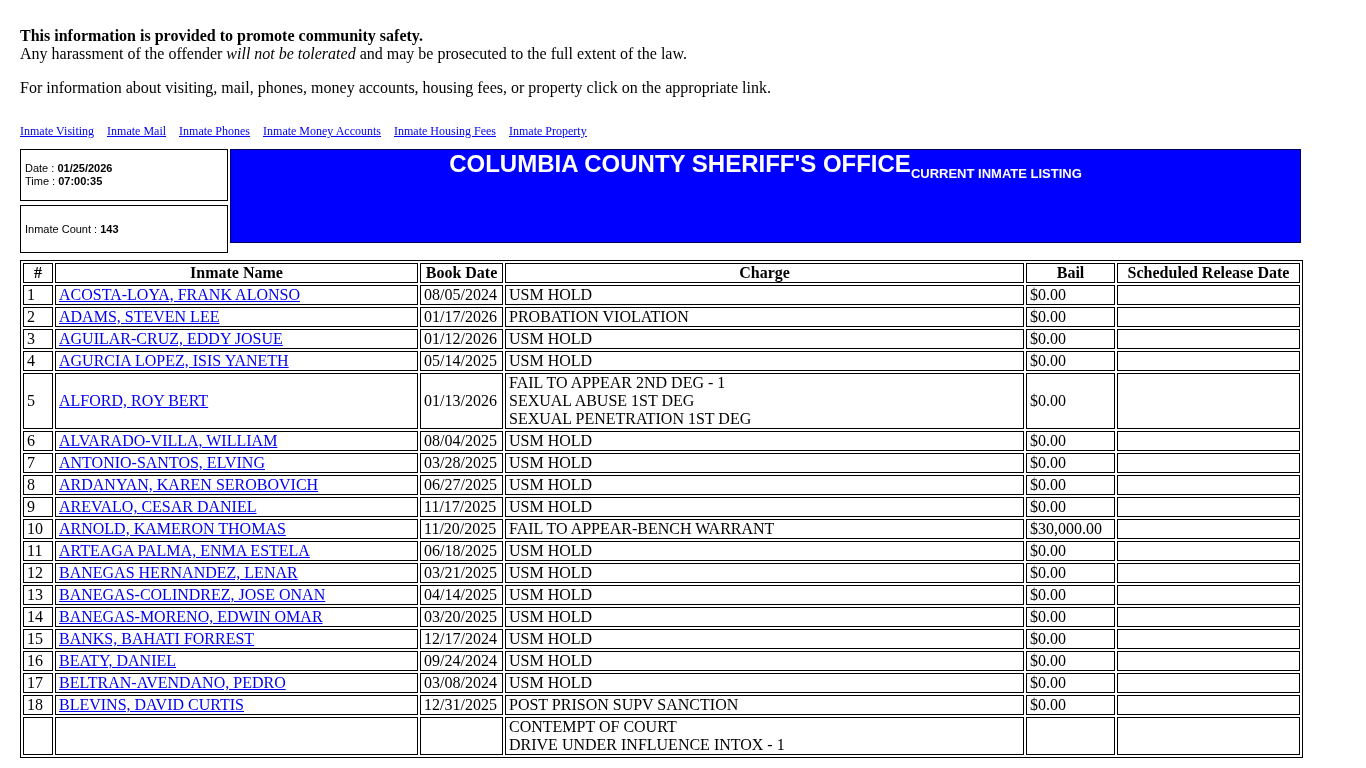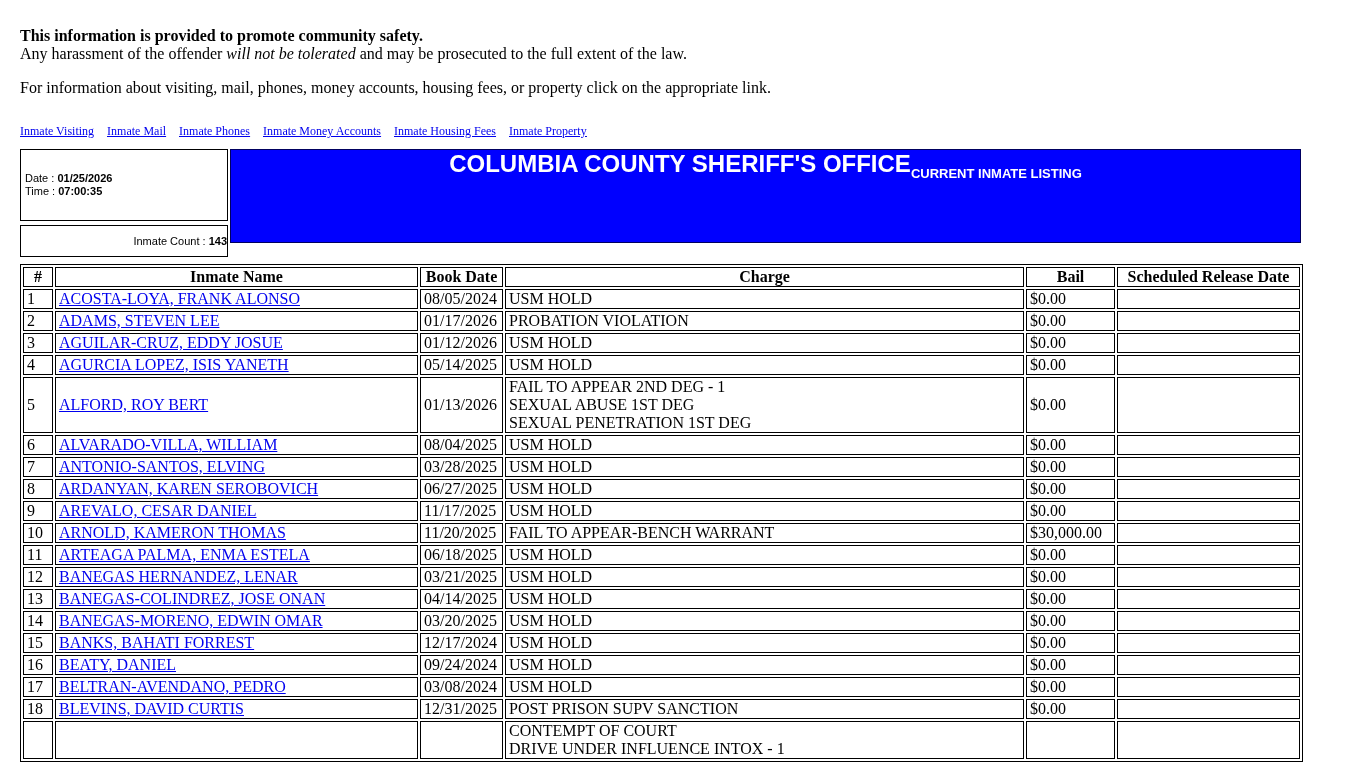--- a/index.html
+++ b/index.html
@@ -30,22 +30,22 @@
   .left-col { width: 208px; flex: 0 0 208px; display: flex; flex-direction: column; }
   .info-box {
     border: 1px solid #000;
     background: #fff;
     font-family: "Liberation Sans", sans-serif;
     font-size: 11px; line-height: 13px;
     padding-left: 4px;
     display: flex; flex-direction: column; justify-content: center;
   }
   .info-box .val { font-weight: bold; }
-  .box-datetime { height: 72px; }
-  .box-count { height: 32px; margin-top: 4px; align-items: flex-end; }
+  .box-datetime { height: 52px; }
+  .box-count { height: 48px; margin-top: 4px; }
   .banner {
     flex: 1; height: 94px;
     border: 1px solid #000060;
     color: #ffffff;
     font-family: "Liberation Sans", sans-serif;
     text-align: center;
     display: flex; flex-direction: row; justify-content: center;
   }
   .banner-title { font-size: 24px; font-weight: bold; line-height: 28px; }
   .banner-sub { font-size: 13px; font-weight: bold; line-height: 15px; margin-top: 16px; }

